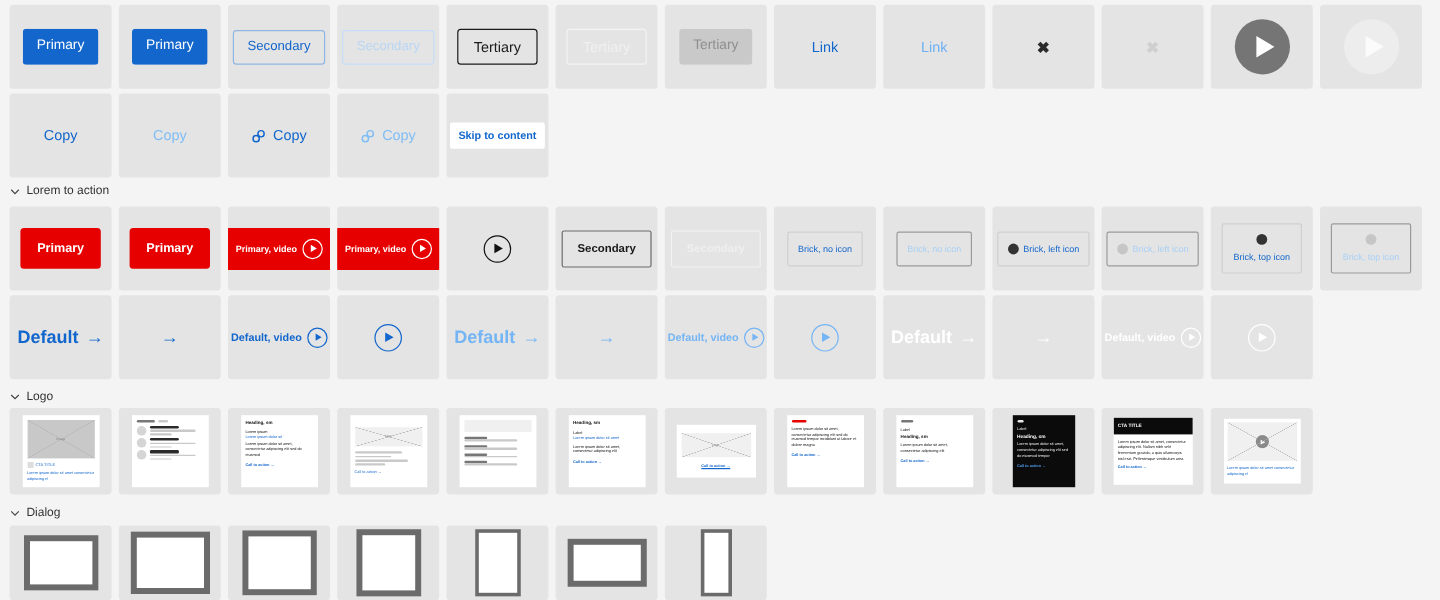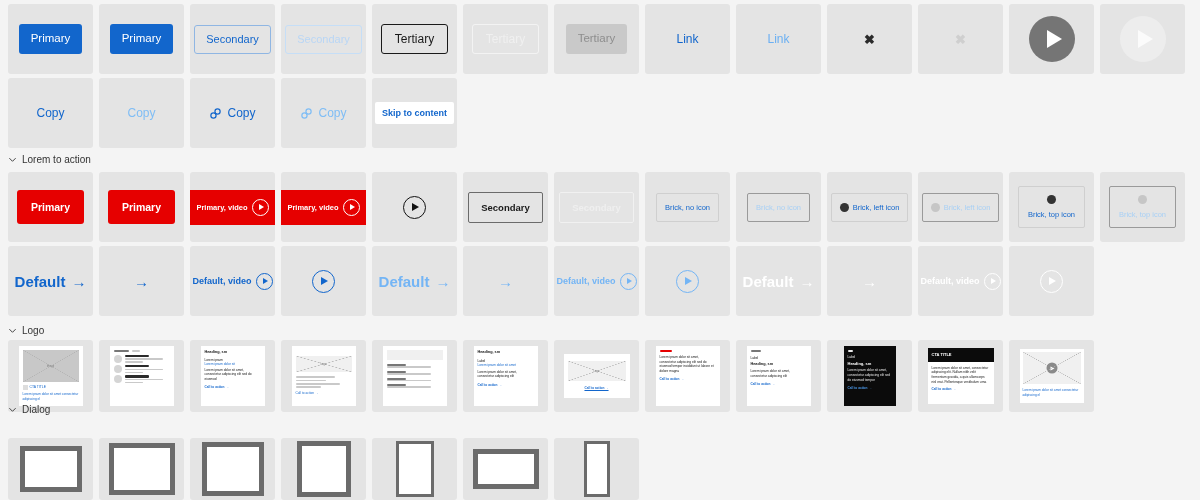--- a/index.html
+++ b/index.html
@@ -609,21 +609,21 @@
         <div class="ph-img lite x" style="height:32px;position:relative;">
           <span class="vid-dot">
               <i></i>
             </span>
           </div>
         <div class="cardtxt blue" style="margin-top:4px;">Lorem ipsum dolor sit amet consectetur adipiscing el</div>
         </div>
       </div>
     </div>
 
-  <div class="section-head" style="top:404px;">
+  <div class="section-head" style="top:422px;">
     <span class="chev">
       <svg viewBox="0 0 10 10" width="9" height="9">
           <path d="M1.5 3.5 L5 7 L8.5 3.5" stroke="#444" stroke-width="1.1" fill="none"></path>
         </svg>
     </span>
     <span>Dialog</span>
   </div>
   <div id="row-dialogs">
       <div class="dlg-cell" style="left: 8px; top: 438px;">
         <div class="dlg" style="width: 62px; height: 46px;"></div>

